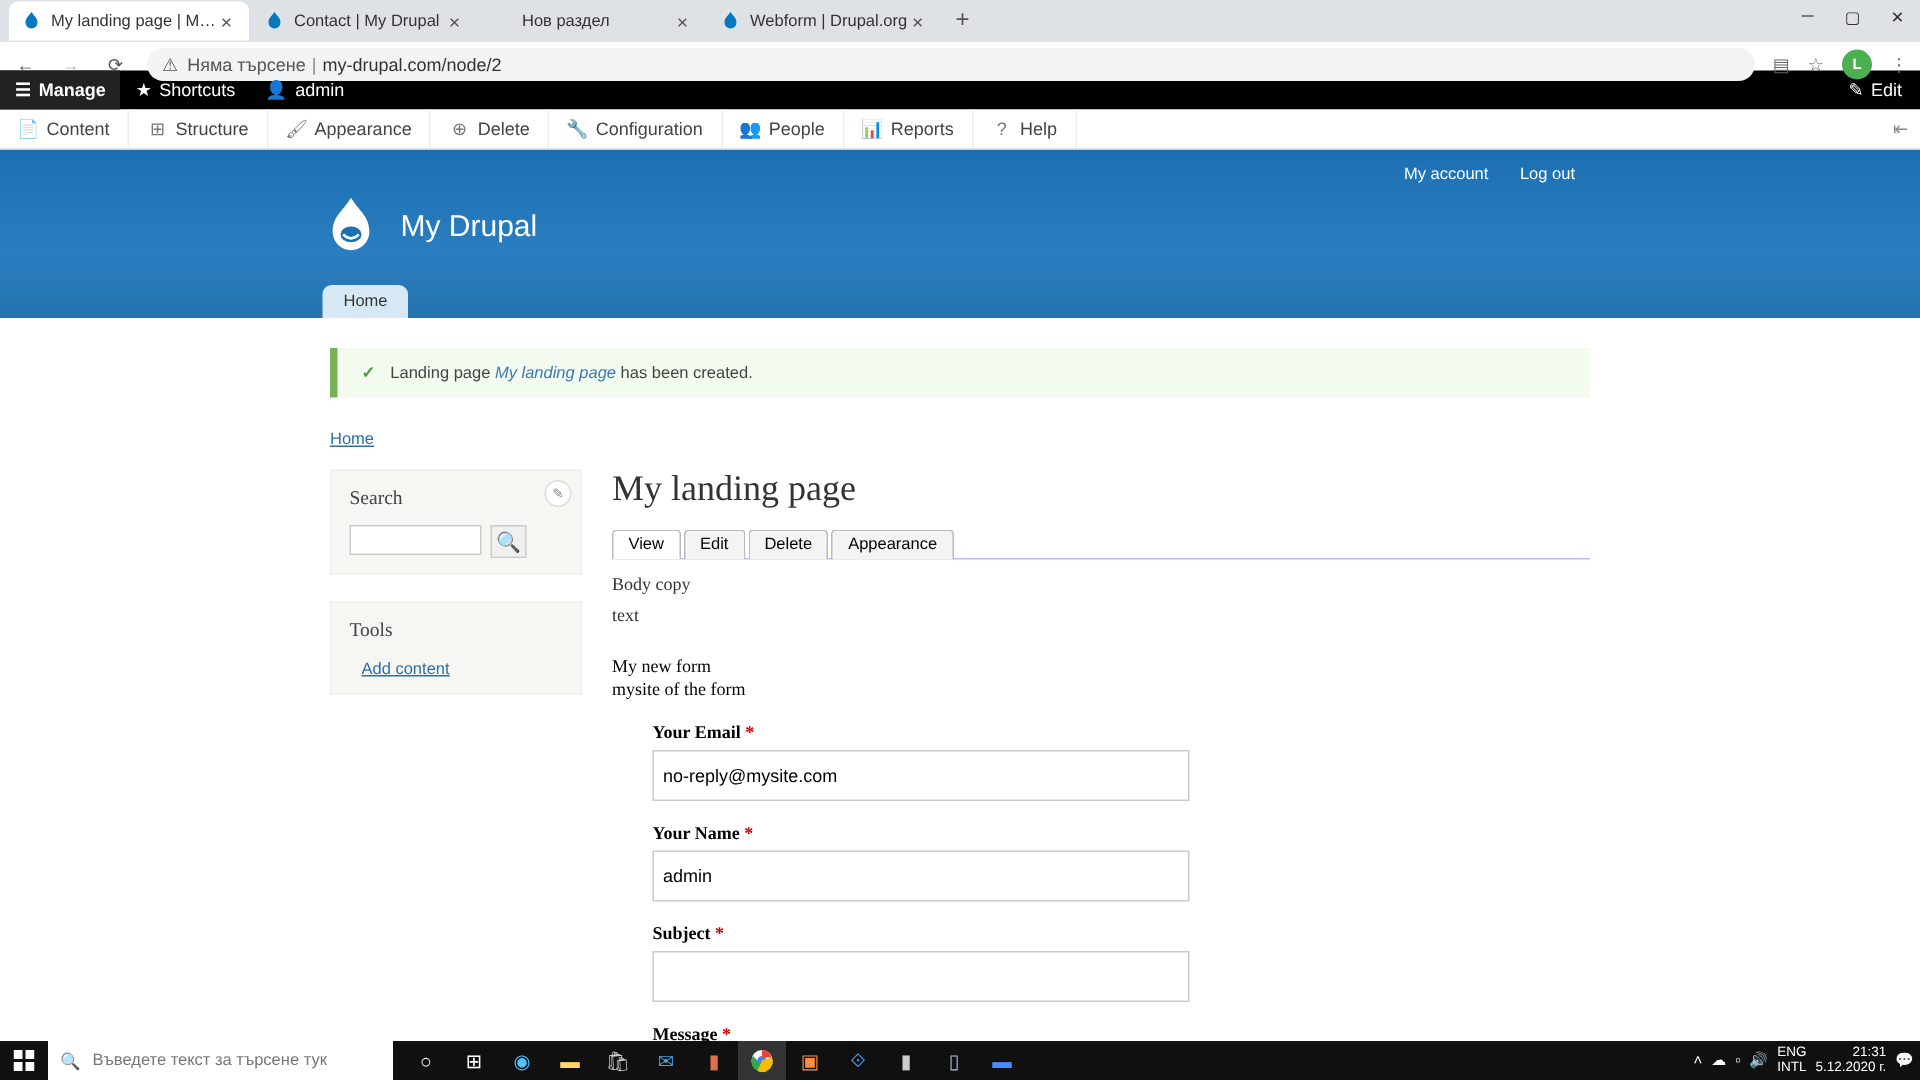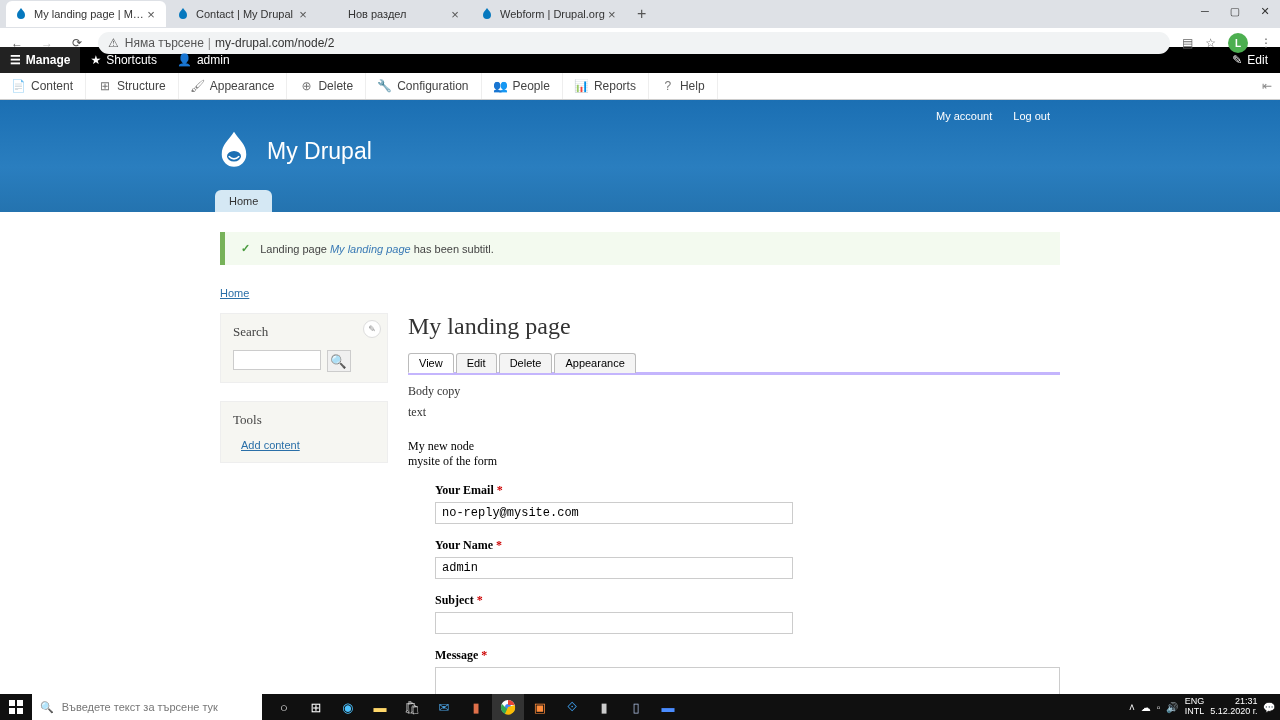--- a/index.html
+++ b/index.html
@@ -38,21 +38,21 @@
 .admin-item { display: flex; align-items: center; padding: 0 12px; height: 100%; cursor: pointer; gap: 5px; border-right: 1px solid #eee; color: #444; }
 .admin-icon { width: 14px; height: 14px; display: flex; align-items: center; justify-content: center; color: #777; }
 .admin-collapse { margin-left: auto; padding: 0 8px; color: #888; }
 
 
 .site-header { background: linear-gradient(#1b6fb3, #2a7ebf 60%, #2473af); height: 112px; position: relative; }
 .user-links { position: absolute; right: 230px; top: 10px; font-size: 11px; }
 .user-links a { color: #fff; text-decoration: none; margin-left: 18px; }
 .site-branding { position: absolute; left: 215px; top: 30px; display: flex; align-items: center; gap: 14px; }
 .drupal-logo { width: 38px; height: 42px; }
-.site-name { color: #fff; font-size: 23px; font-weight: normal; }
+.site-name { color: #fff; font-size: 20px; font-weight: normal; }
 .main-nav { position: absolute; bottom: 0; left: 215px; }
 .nav-tab { display: inline-block; background: #d5e8f4; color: #333; padding: 5px 14px; font-size: 11px; border-radius: 6px 6px 0 0; }
 
 
 .content-wrap { max-width: 840px; margin: 0 auto; padding: 20px 0 0 0; }
 .status-msg { background: #f3faef; border-left: 5px solid #77b259; padding: 10px 16px; font-size: 11px; color: #444; display: flex; align-items: center; gap: 10px; }
 .status-msg .check { color: #4a9b3f; font-weight: bold; }
 .status-msg a { color: #3a7ab5; font-style: italic; }
 .breadcrumb { margin: 22px 0 14px; font-size: 11px; }
 .breadcrumb a { color: #2a6fa8; text-decoration: underline; }
@@ -62,32 +62,32 @@
 .block { background: #f6f6f2; border: 1px solid #eee; padding: 10px 12px; margin-bottom: 18px; position: relative; }
 .block-title { font-family: Georgia, serif; font-size: 13px; color: #444; margin-bottom: 10px; }
 .block-edit { position: absolute; right: 6px; top: 6px; width: 18px; height: 18px; border-radius: 50%; background: #fff; border: 1px solid #ddd; display: flex; align-items: center; justify-content: center; font-size: 9px; color: #888; }
 .search-form { display: flex; gap: 6px; }
 .search-input { width: 88px; height: 20px; border: 1px solid #ccc; padding: 0 4px; }
 .search-btn { width: 24px; height: 22px; border: 1px solid #ccc; background: #f0f0f0; display: flex; align-items: center; justify-content: center; cursor: pointer; }
 .tool-link { color: #2a6fa8; text-decoration: underline; font-size: 11px; padding-left: 8px; }
 
 .main { flex: 1; }
 .page-title { font-family: Georgia, serif; font-size: 24px; color: #333; margin-bottom: 12px; font-weight: normal; }
-.tabs { border-bottom: 3px solid #c4b5fd; display: flex; margin-bottom: 8px; }
+.tabs { border-bottom: 1px solid #c4b5fd; display: flex; margin-bottom: 8px; }
 .tab-link { border: 1px solid #bbb; border-bottom: none; background: #f4f4f4; padding: 3px 10px; font-size: 11px; margin-right: 2px; border-radius: 3px 3px 0 0; cursor: pointer; position: relative; top: 1px; }
 .tab-link.active { background: #fff; border-bottom: 1px solid #fff; }
 .submitted { font-size: 10px; color: #777; margin-bottom: 10px; }
 .submitted a { color: #2a6fa8; }
 .body-text { font-family: Georgia, serif; font-size: 12px; color: #333; line-height: 1.4; margin-bottom: 4px; }
 .form-title { font-family: Georgia, serif; font-size: 12px; margin-top: 18px; }
 .form-sub { font-family: Georgia, serif; font-size: 12px; margin-bottom: 14px; }
 .form-item { margin-bottom: 14px; margin-left: 27px; }
 .form-label { font-family: Georgia, serif; font-size: 12px; font-weight: bold; display: block; margin-bottom: 4px; }
 .req { color: #c00; }
-.form-input { width: 358px; height: 22px; border: 1px solid #ccc; padding: 4px 6px; font-size: 12px; font-family: Liberation Mono, monospace; }
+.form-input { width: 358px; height: 22px; border: 1px solid #ccc; padding: 16px 6px; font-size: 12px; }
 .form-textarea { width: 625px; height: 50px; border: 1px solid #ccc; padding: 4px 6px; font-size: 12px; resize: vertical; }
 
 
 .taskbar { position: fixed; bottom: 0; left: 0; right: 0; height: 26px; background: #101010; display: flex; align-items: center; color: #fff; font-size: 10px; }
 .start-btn { width: 32px; height: 26px; display: flex; align-items: center; justify-content: center; }
 .search-task { flex: 0 0 230px; background: #fff; height: 26px; display: flex; align-items: center; padding: 0 8px; color: #777; gap: 8px; font-size: 11px; }
 .task-icons { display: flex; align-items: center; gap: 0; margin-left: 6px; }
 .task-icon { width: 32px; height: 26px; display: flex; align-items: center; justify-content: center; font-size: 13px; }
 .tray { margin-left: auto; display: flex; align-items: center; gap: 6px; padding-right: 4px; }
 .tray-text { font-size: 9px; line-height: 1.1; text-align: right; }
@@ -228,21 +228,21 @@
   </div>
   <div class="main-nav">
     <span class="nav-tab">Home</span>
   </div>
 </div>
 
 <div class="content-wrap">
   <div class="status-msg">
     <span class="check">✓</span>
     <span>
-      <span>Landing page </span><a>My landing page</a><span> has been subtitl.</span>
+      <span>Landing page </span><a>My landing page</a><span> has been created.</span>
     </span>
   </div>
 
   <div class="breadcrumb">
     <a>Home</a>
   </div>
 
   <div class="layout">
     <div class="sidebar">
       <div class="block">
@@ -264,21 +264,21 @@
     <div class="main">
       <h1 class="page-title">My landing page</h1>
       <div class="tabs">
         <span class="tab-link active">View</span>
         <span class="tab-link">Edit</span>
         <span class="tab-link">Delete</span>
         <span class="tab-link">Appearance</span>
       </div>
       <div class="body-text">Body copy</div>
       <div class="body-text">text</div>
-      <div class="form-title">My new node</div>
+      <div class="form-title">My new form</div>
       <div class="form-sub">mysite of the form</div>
 
       <div class="form-item">
         <label class="form-label"><span>Your Email</span> <span class="req">*</span></label>
         <input class="form-input" value="no-reply@mysite.com" style="">
       </div>
       <div class="form-item">
         <label class="form-label"><span>Your Name</span> <span class="req">*</span></label>
         <input class="form-input" value="admin" style="">
       </div>

